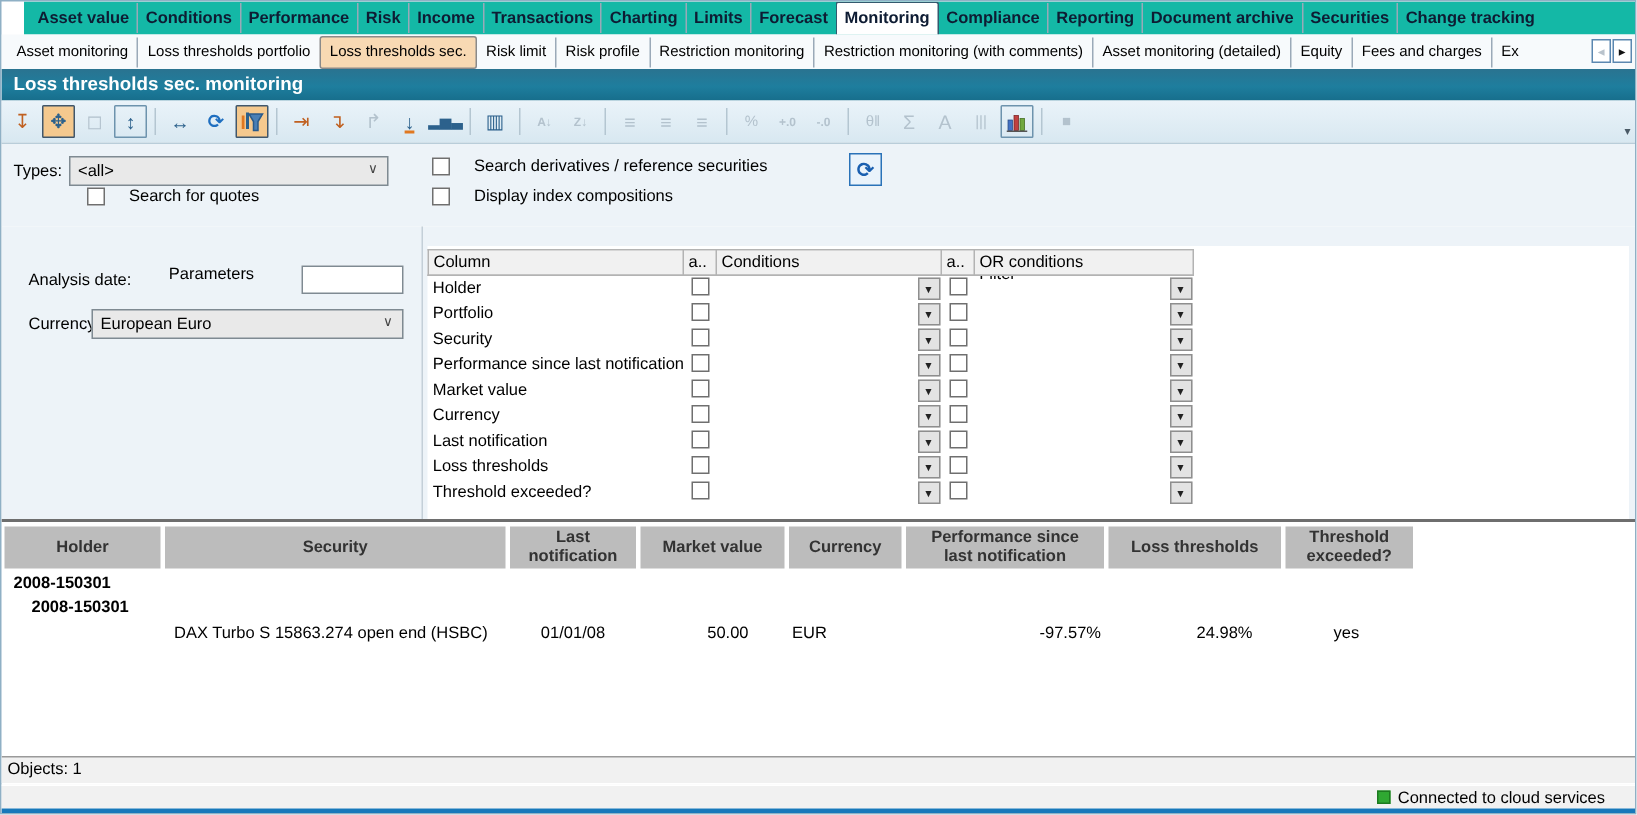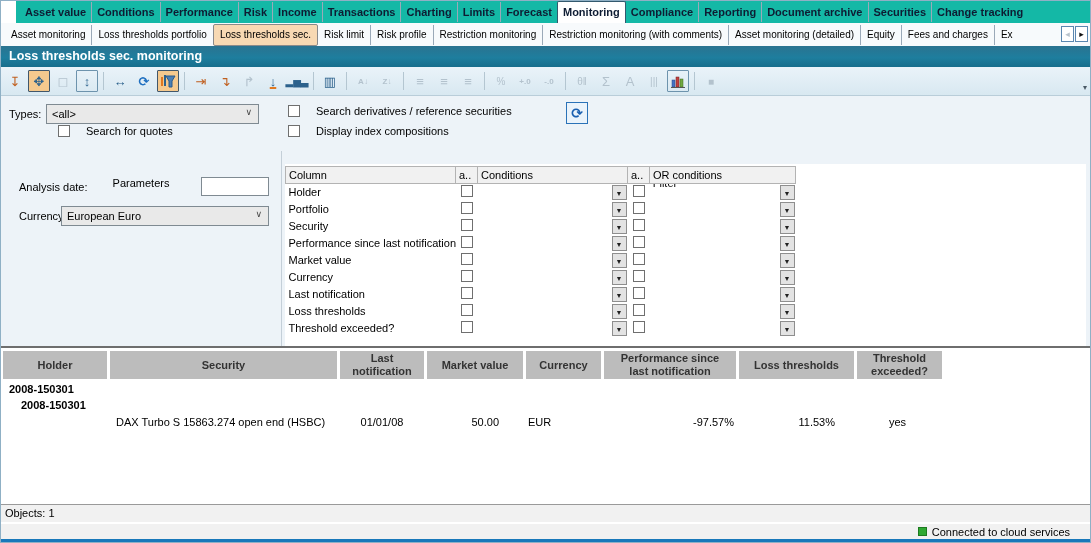--- a/index.html
+++ b/index.html
@@ -331,21 +331,21 @@
 
   <span class="rtext bold" style="left:8px;top:382px;">2008-150301</span>
   <span class="rtext bold" style="left:20px;top:398px;">2008-150301</span>
 
   <div>
     <span class="rtext" style="left:115px;top:415px;">DAX Turbo S 15863.274 open end (HSBC)</span>
     <span class="rtext calign" style="left:339px;top:415px;width:84px;">01/01/08</span>
     <span class="rtext ralign" style="left:426px;top:415px;width:72px;">50.00</span>
     <span class="rtext" style="left:527px;top:415px;text-align:center;">EUR</span>
     <span class="rtext ralign" style="left:603px;top:415px;width:130px;">-97.57%</span>
-    <span class="rtext ralign" style="left:738px;top:415px;width:96px;">11.53%</span>
+    <span class="rtext ralign" style="left:738px;top:415px;width:96px;">24.98%</span>
     <span class="rtext" style="left:888px;top:415px;">yes</span>
   </div>
 
   <div class="statusbar">
     <span>Objects: 1</span>
   </div>
   <div class="bottombar">
     <span class="greendot"></span>
     <span>Connected to cloud services</span>
   </div>

